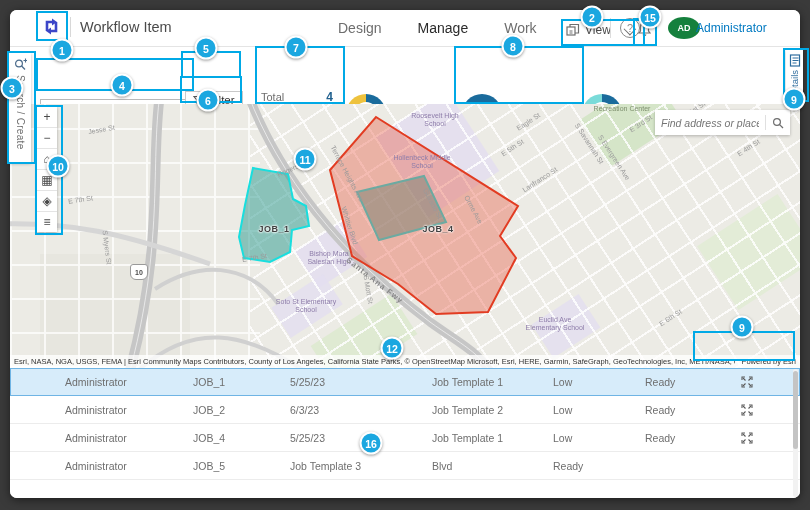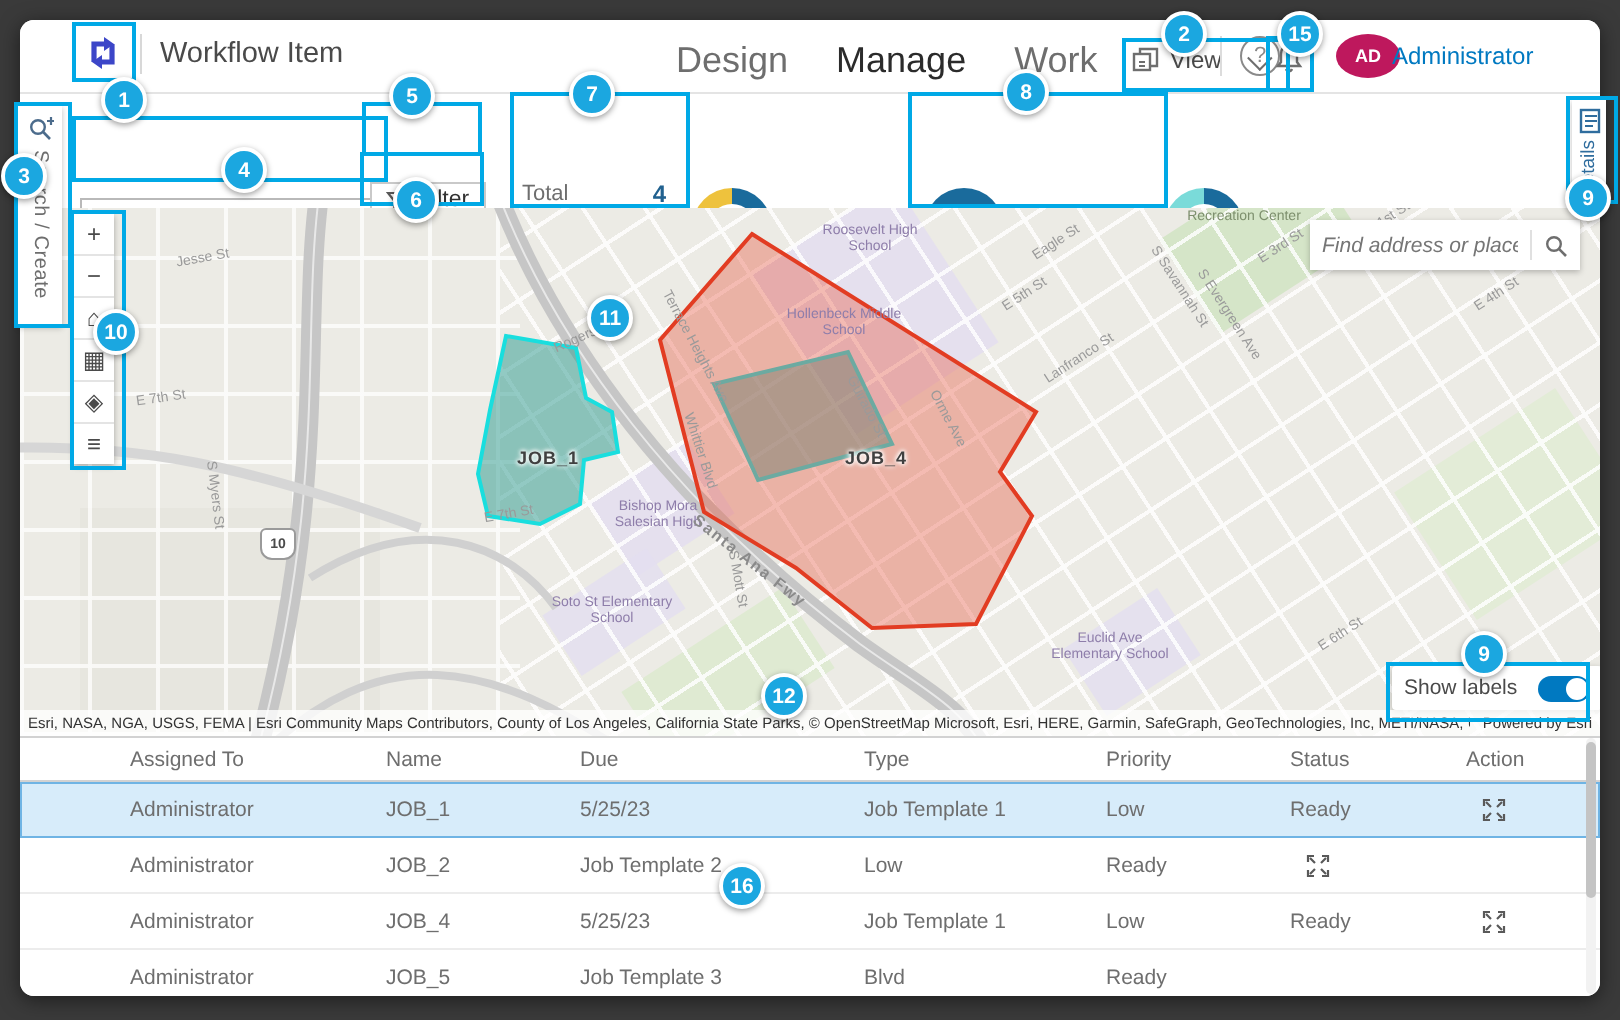--- a/index.html
+++ b/index.html
@@ -5,31 +5,31 @@
   html,body{margin:0;padding:0;width:810px;height:510px;overflow:hidden;
     font-family:"Liberation Sans","DejaVu Sans",sans-serif;background:#3a3a3a;}
   .window{position:absolute;left:10px;top:10px;width:790px;height:488px;}
   .chrome{position:absolute;inset:0;background:#fff;border-radius:7px;overflow:hidden;
     box-shadow:0 2px 10px rgba(0,0,0,.5);}
   
   .header{position:absolute;left:0;top:0;width:100%;height:36px;background:#fff;border-bottom:1px solid #e4e4e4;}
   .logo{position:absolute;left:29px;top:4px;width:24px;height:24px;}
   .hdr-divider{position:absolute;left:60px;top:7px;width:1px;height:20px;background:#d8d8d8;}
   .app-title{position:absolute;left:70px;top:9px;font-size:14.5px;color:#4a4a4a;}
-  .tabs{position:absolute;left:328px;top:10px;display:flex;gap:24px;font-size:18px;color:#6e6e6e;}
+  .tabs{position:absolute;left:328px;top:10px;display:flex;gap:36px;font-size:14px;color:#6e6e6e;}
   .tab.active{color:#2b2b2b;}
   .tab{cursor:default;}
   .view-btn{position:absolute;left:556px;top:13px;display:flex;align-items:center;gap:5px;font-size:12px;color:#4a4a4a;}
   .chev{width:8px;height:8px;border-right:1.5px solid #6e6e6e;border-bottom:1.5px solid #6e6e6e;
     transform:rotate(45deg) translateY(-2px);margin-left:8px;}
   .hdr-sep{position:absolute;left:600px;top:8px;width:1px;height:20px;background:#dcdcdc;}
   .help{position:absolute;left:610px;top:8px;width:18px;height:18px;border:1.5px solid #8a8a8a;border-radius:50%;
     color:#8a8a8a;font-size:11px;display:flex;align-items:center;justify-content:center;}
   .bell{position:absolute;left:627px;top:11px;}
-  .avatar{position:absolute;left:658px;top:7px;width:32px;height:22px;border-radius:50%;background:#be185d;
+  .avatar{position:absolute;left:658px;top:7px;width:32px;height:22px;border-radius:50%;background:#15803d;
     color:#fff;font-size:9px;font-weight:bold;display:flex;align-items:center;justify-content:center;}
   .username{position:absolute;left:686px;top:11px;font-size:12px;color:#0079c1;}
   
   .toolbar{position:absolute;left:0;top:37px;width:100%;height:57px;background:#fff;}
   .jobs-dd{position:absolute;left:30px;top:52px;width:146px;height:22px;border:1px solid #b9b9b9;
     display:flex;align-items:center;gap:7px;padding:0 6px;font-size:12px;color:#323232;background:#fff;}
   .jobs-dd .grow{flex:1;}
   .btn{position:absolute;display:flex;align-items:center;gap:5px;font-size:11.5px;color:#323232;
     background:#fff;border:1px solid #c9c9c9;padding:0 7px;height:16px;}
   #filterBtn{left:175px;top:44px;}
@@ -287,58 +287,46 @@
       <div class="map-search">
         <input placeholder="Find address or place" style="">
         <div class="ms-div"></div>
         <div class="ms-btn">
           <svg width="12" height="12" viewBox="0 0 12 12">
             <circle cx="5" cy="5" r="3.4" fill="none" stroke="#6e6e6e" stroke-width="1.2"></circle>
             <path d="M7.6 7.6 L11 11" stroke="#6e6e6e" stroke-width="1.3"></path>
           </svg>
         </div>
       </div>
-      <div class="show-labels">
-        <span>Show labels</span>
-        <span class="toggle"></span>
-      </div>
       <div class="attribution">
         <span class="attr-text">Esri, NASA, NGA, USGS, FEMA | Esri Community Maps Contributors, County of Los Angeles, California State Parks, © OpenStreetMap Microsoft, Esri, HERE, Garmin, SafeGraph, GeoTechnologies, Inc, METI/NASA, USGS, Bureau of Land Management…</span>
         <span class="attr-powered">Powered by Esri</span>
       </div>
     </div>
 
     <div class="table">
-      <div class="t-grid t-head" id="tableHead">
-          <span>Assigned To</span>
-          <span>Name</span>
-          <span>Due</span>
-          <span>Type</span>
-          <span>Priority</span>
-          <span>Status</span>
-          <span>Action</span>
-        </div>
       <div id="tableBody">
           <div class="t-grid t-row selected">
             <span>Administrator</span>
             <span>JOB_1</span>
             <span>5/25/23</span>
             <span>Job Template 1</span>
             <span>Low</span>
             <span>Ready</span>
             <span style="padding-left: 8px;">
               <svg width="12" height="12" viewBox="0 0 12 12">
                 <path d="M1 4 V1 H4 M8 1 H11 V4 M11 8 V11 H8 M4 11 H1 V8" fill="none" stroke="#595959" stroke-width="1.1"></path>
                 <path d="M2 2 L4.5 4.5 M10 2 L7.5 4.5 M10 10 L7.5 7.5 M2 10 L4.5 7.5" stroke="#595959" stroke-width="1.1"></path>
               </svg>
             </span>
           </div>
           <div class="t-grid t-row">
             <span>Administrator</span>
             <span>JOB_2</span>
+            <span>6/3/23</span>
             <span>Job Template 2</span>
             <span>Low</span>
             <span>Ready</span>
             <span style="padding-left: 8px;">
               <svg width="12" height="12" viewBox="0 0 12 12">
                 <path d="M1 4 V1 H4 M8 1 H11 V4 M11 8 V11 H8 M4 11 H1 V8" fill="none" stroke="#595959" stroke-width="1.1"></path>
                 <path d="M2 2 L4.5 4.5 M10 2 L7.5 4.5 M10 10 L7.5 7.5 M2 10 L4.5 7.5" stroke="#595959" stroke-width="1.1"></path>
               </svg>
             </span>
           </div>

